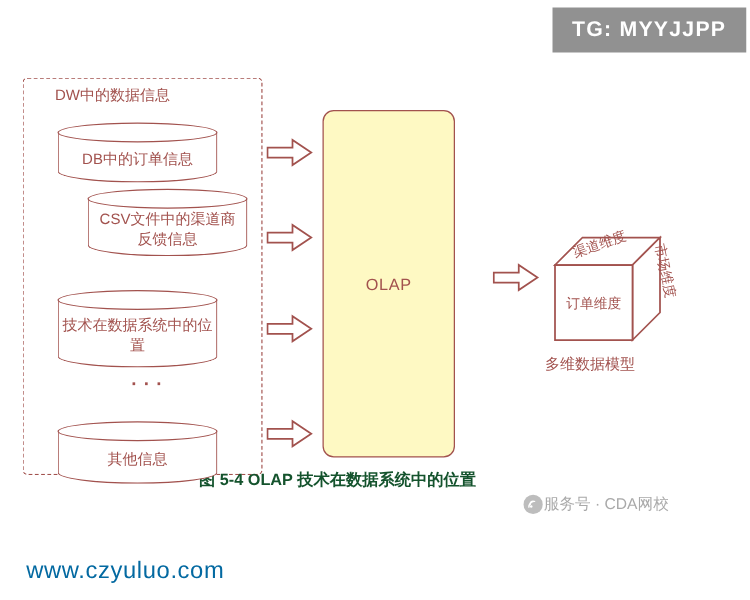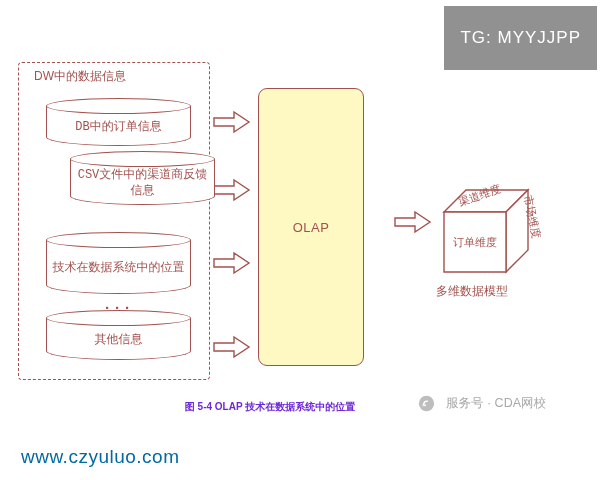--- a/index.html
+++ b/index.html
@@ -8,36 +8,36 @@
   body {
     width:600px; height:480px;
     font-family:"Liberation Sans","DejaVu Sans",sans-serif;
   }
   .page { position:relative; width:600px; height:480px; background:#fff; overflow:hidden; }
 
   
   .tg-badge{
     position:absolute; top:6px; right:3px;
     background:#919191; color:#fff;
-    font-size:17px; font-weight:400; letter-spacing:1px;
-    padding:22px 16px;
+    font-size:17px; font-weight:700; letter-spacing:1px;
+    padding:8px 16px;
   }
 
   
   .dw-box{
     position:absolute; left:18px; top:62px; width:192px; height:318px;
     border:1.5px dashed var(--red); border-radius:4px; background:#fff;
   }
   .dw-label{
-    position:absolute; left:34px; top:68px;
+    position:absolute; left:44px; top:68px;
     color:var(--red); font-size:12px; white-space:nowrap;
   }
 
   
-  .cyl{ position:absolute; left:46px; width:145px;font-family:Liberation Mono, monospace; }
+  .cyl{ position:absolute; left:46px; width:128px; }
   .cyl-top{
     position:absolute; left:0; right:0; top:0; height:16px;
     border:1.4px solid var(--red); border-radius:50%; background:#fff; z-index:2;
   }
   .cyl-body{
     position:absolute; left:0; right:0; top:8px; bottom:0;
     border:1.4px solid var(--red); border-top:none;
     border-radius:0 0 50% 50% / 0 0 9px 9px; background:#fff; z-index:1;
   }
   .cyl-label{
@@ -63,28 +63,28 @@
 
   
   .cube-svg{ position:absolute; left:436px; top:170px; }
   .cube-caption{
     position:absolute; left:436px; top:283px; width:122px; text-align:left;
     color:var(--red); font-size:12px; font-weight:500;
   }
 
   
   .fig-caption{
-    position:absolute; left:60px; top:400px; width:420px; text-align:center;
-    color:#6d28d9; font-size:10px; font-weight:bold;
+    position:absolute; left:60px; top:375px; width:420px; text-align:center;
+    color:#14532d; font-size:13px; font-weight:bold;
   }
 
   
   .footer{
     position:absolute; left:418px; top:395px;
-    display:flex; align-items:center; gap:11px;
+    display:flex; align-items:center; gap:0;
     color:#a9a9a9; font-size:12.5px;
   }
   .wx-icon{ width:17px; height:17px; display:block; }
 
   
   .watermark{
     position:absolute; left:8px; top:446px;
     color:#0369a1; font-size:19px; letter-spacing:0.5px;margin-left:13px;
   }
 </style>
@@ -111,21 +111,21 @@
   </div>
 
   <div class="cyl" style="top:232px;height:62px;">
     <div class="cyl-top"></div>
     <div class="cyl-body"></div>
     <div class="cyl-label">技术在数据系统中的位置</div>
   </div>
 
   <div class="dots">···</div>
 
-  <div class="cyl" style="top:310px;height:50px;padding-left:16px;">
+  <div class="cyl" style="top:337px;height:50px;padding-left:16px;">
     <div class="cyl-top"></div>
     <div class="cyl-body"></div>
     <div class="cyl-label">其他信息</div>
   </div>
 
   <svg class="arrow" style="left:213px;top:110px;" viewBox="0 0 38 24">
     <polygon points="1,8 21,8 21,2 36,12 21,22 21,16 1,16" fill="#fff" stroke="#a2524e" stroke-width="1.4"></polygon>
   </svg>
   <svg class="arrow" style="left:213px;top:178px;" viewBox="0 0 38 24">
     <polygon points="1,8 21,8 21,2 36,12 21,22 21,16 1,16" fill="#fff" stroke="#a2524e" stroke-width="1.4"></polygon>

